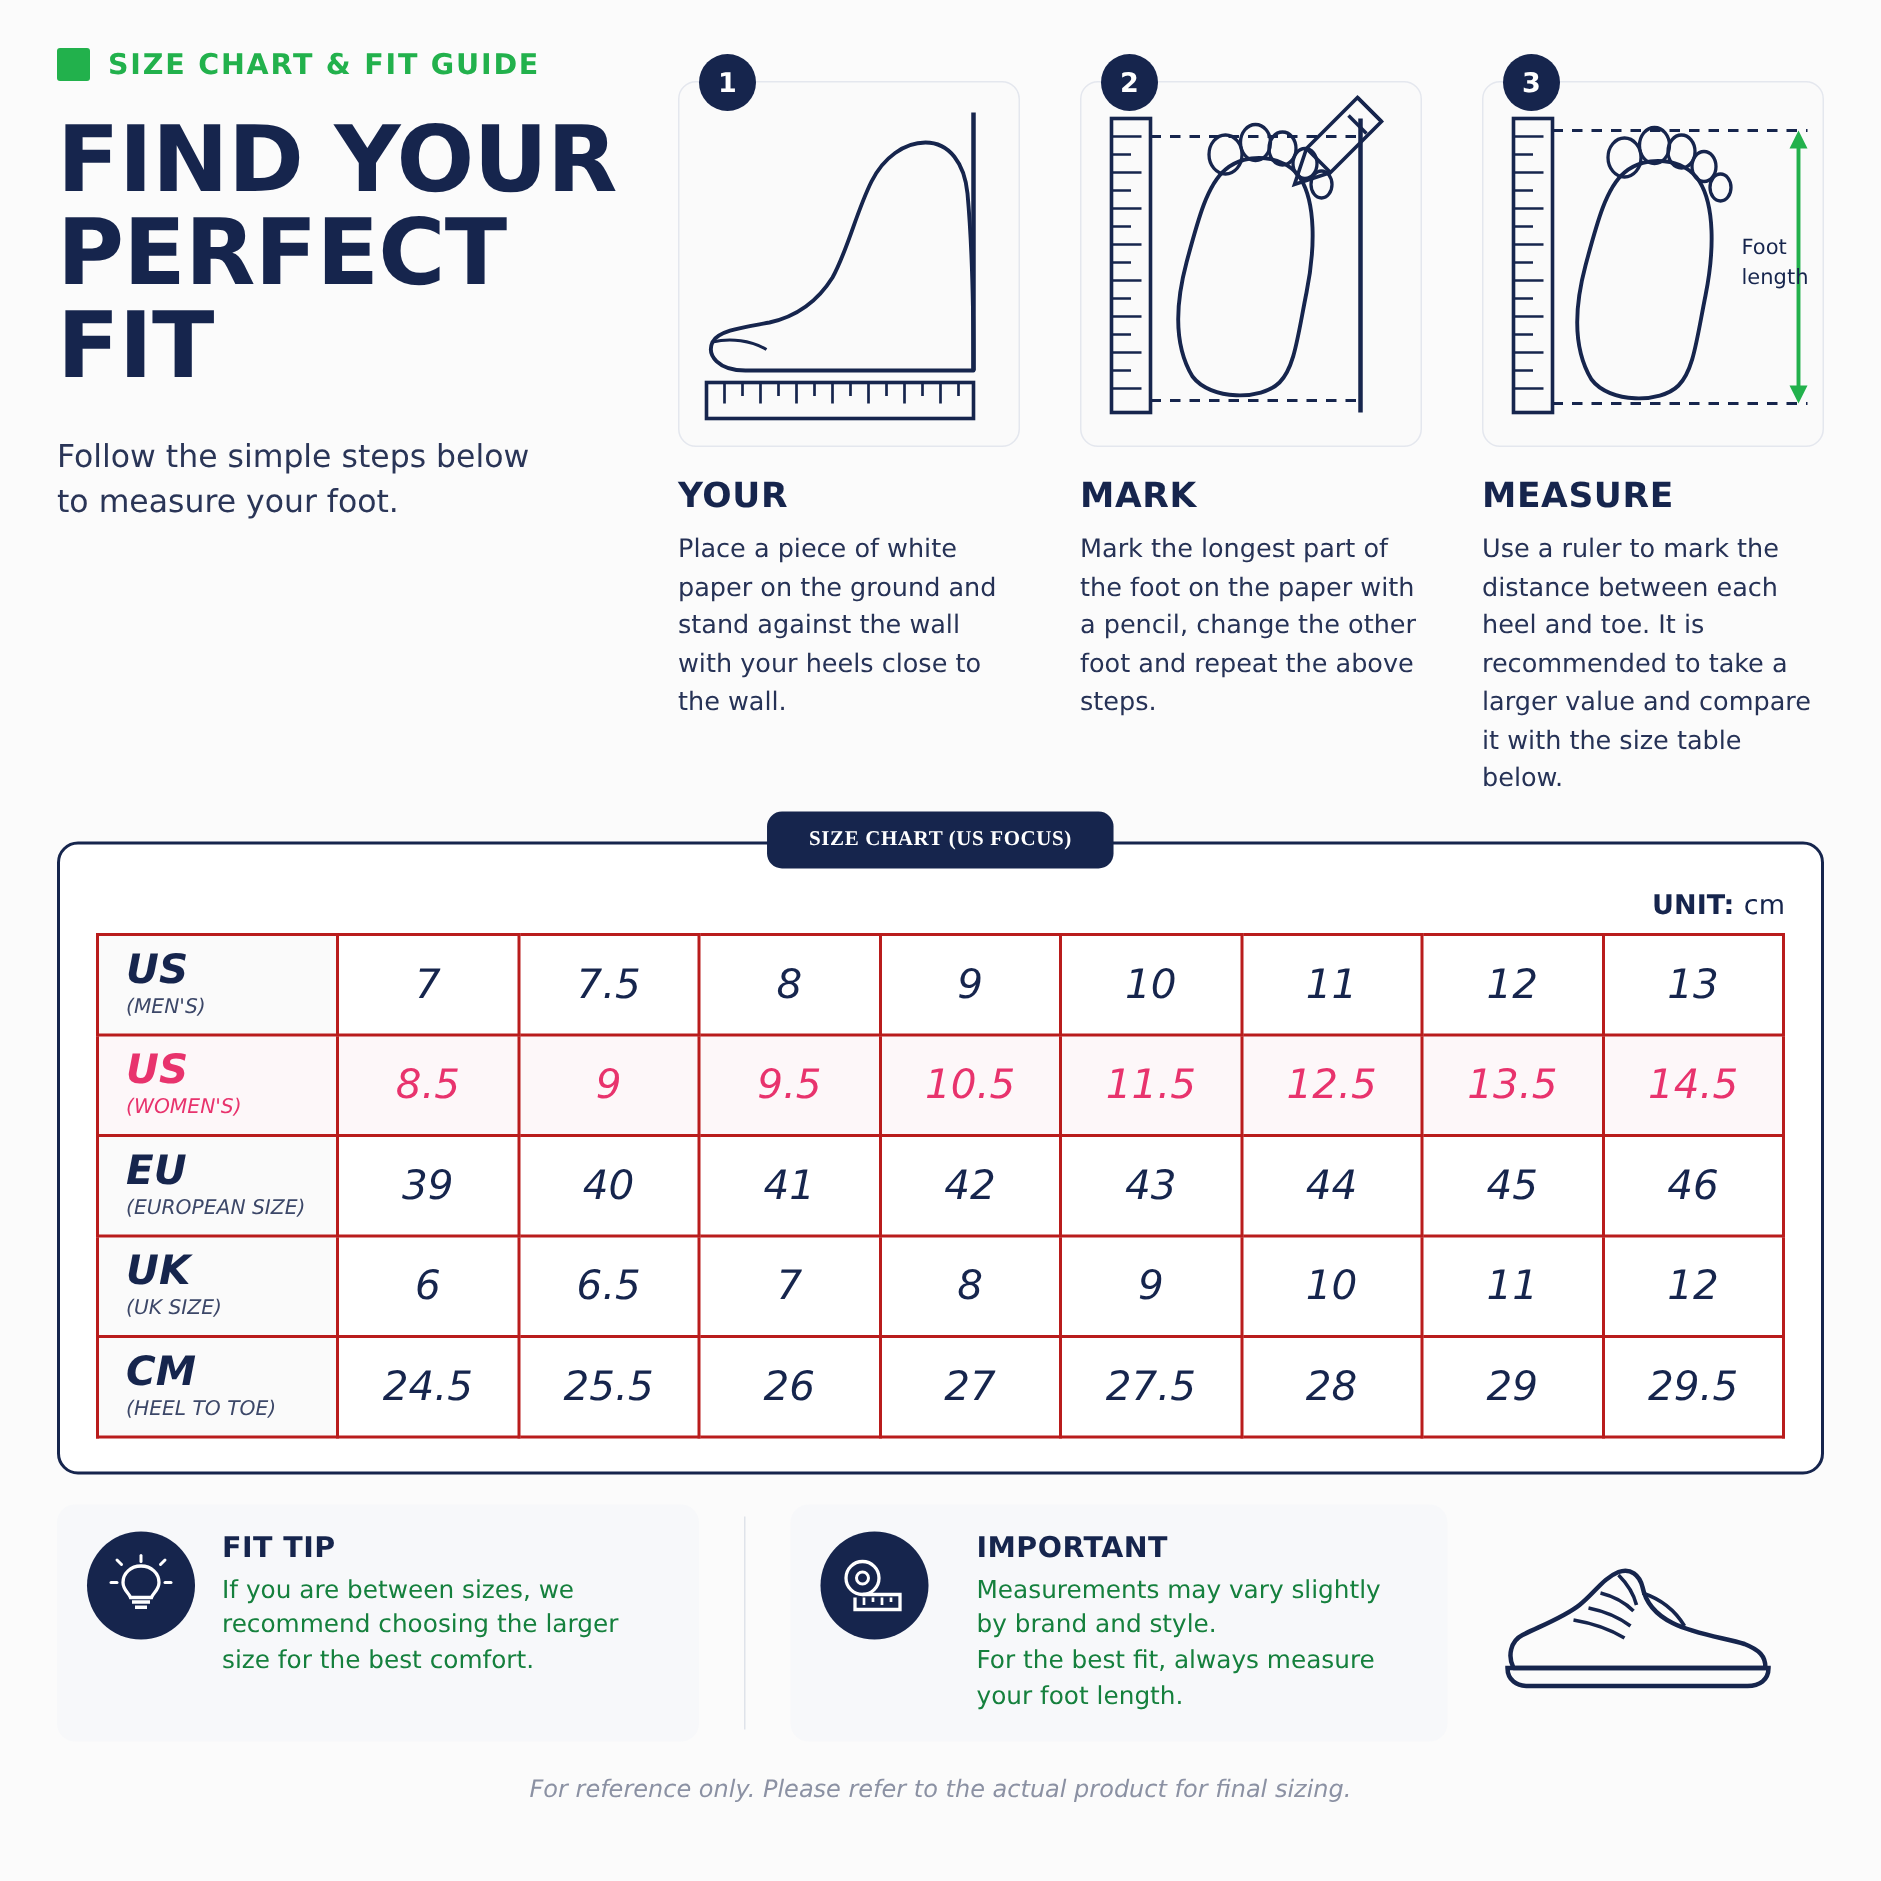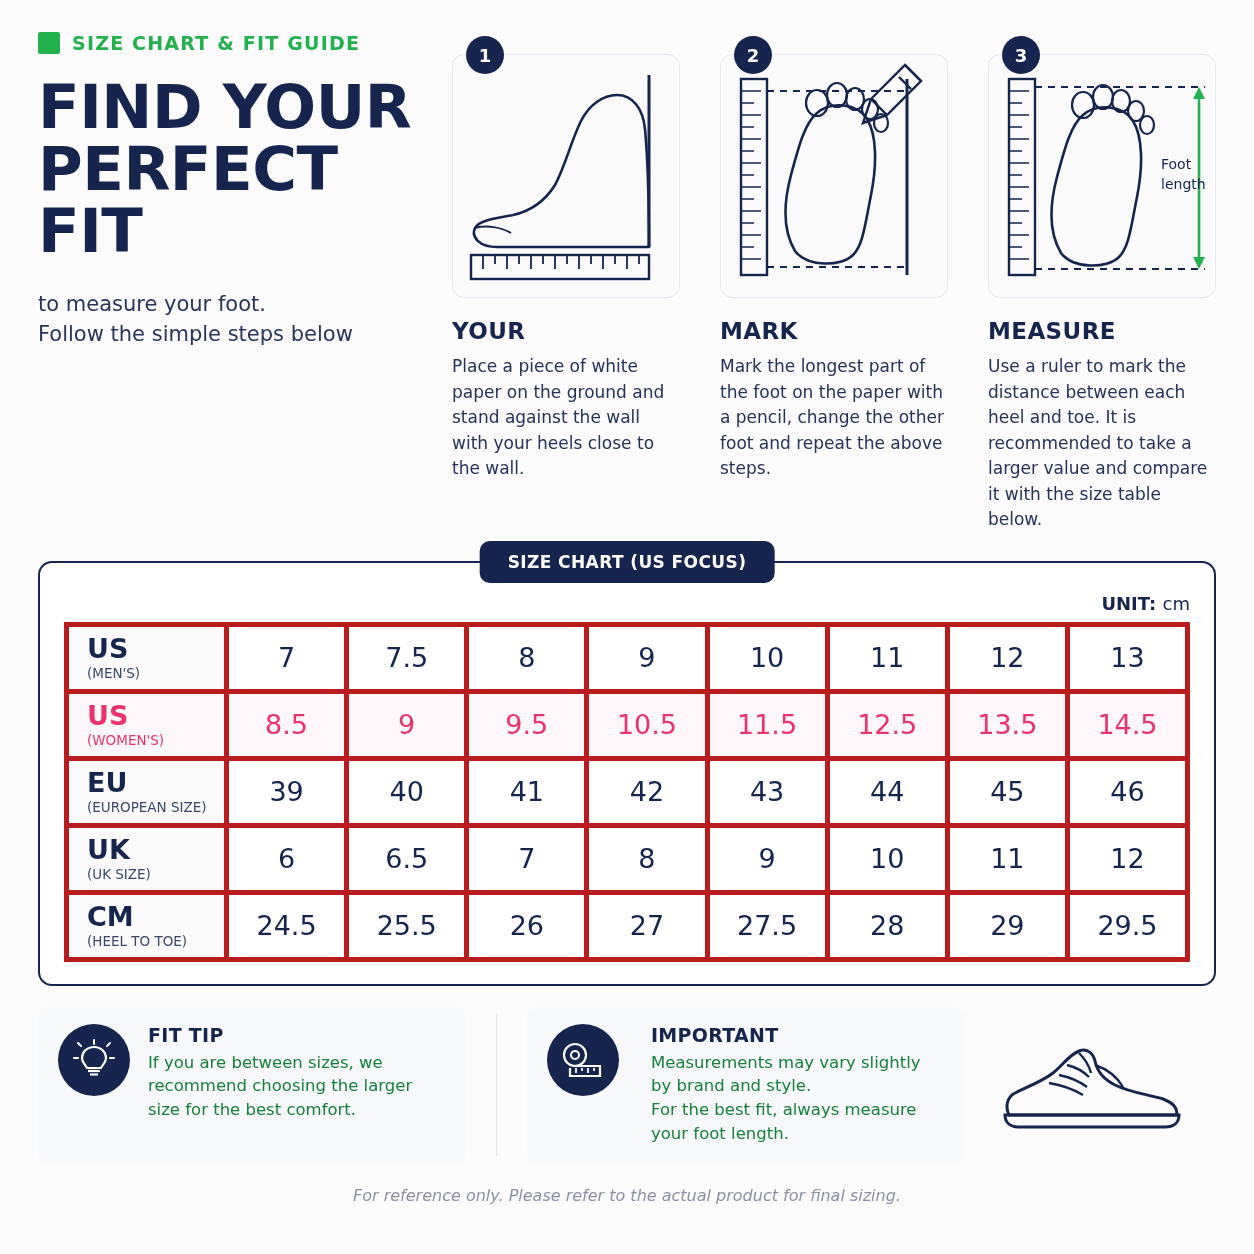--- a/index.html
+++ b/index.html
@@ -63,27 +63,28 @@
     margin-top: 28px;
     border: 2px solid #16254d;
     border-radius: 14px;
     padding: 30px 24px 22px 24px;
     position: relative;
     background: #fff;
   }
   .table-tab {
     position: absolute; top: -22px; left: 50%; transform: translateX(-50%);
     background: #16254d; color: #fff; border-radius: 10px;
-    padding: 11px 28px; font-size: 17px; font-weight: bold; letter-spacing: 0.4px;
+    padding: 11px 28px; font-size: 14px; font-weight: bold; letter-spacing: 0.4px;
     white-space: nowrap;
+    font-family: Liberation Serif, serif;
   }
   .unit { text-align: right; font-size: 18px; font-weight: bold; margin-bottom: 8px; }
   .unit em { font-style: normal; font-weight: normal; }
   table { width: 100%; border-collapse: collapse; table-layout: fixed; }
-  td { border: 5px solid #b91c1c; text-align: center; height: 67px; }
+  td { border: 2px solid #b91c1c; text-align: center; height: 67px; font-style: italic; }
   td.label {
     width: 160px; text-align: left; padding-left: 18px; background: #fafafa;
   }
   .lbl-main { font-size: 27px; font-weight: bold; line-height: 1; }
   .lbl-sub { font-size: 13.5px; margin-top: 3px; color: #3c4768; }
   .val { font-size: 27px; }
   tr.womens td { background: #fdf7f9; }
   tr.womens .lbl-main, tr.womens .lbl-sub, tr.womens .val { color: #e8336d; }
 
   
@@ -116,22 +117,22 @@
     <div class="left-head">
       <div class="eyebrow">
         <div class="eyebrow-dot"></div>
         <div class="eyebrow-text">SIZE CHART &amp; FIT GUIDE</div>
       </div>
       <h1 class="headline">
         <span>FIND YOUR</span>
         <span>PERFECT FIT</span>
       </h1>
       <div class="subhead">
+        <div>Follow the simple steps below</div>
         <div>to measure your foot.</div>
-        <div>Follow the simple steps below</div>
       </div>
     </div>
 
     <div class="steps">
 
       <div class="step">
         <div class="badge">1</div>
         <div class="step-card">
           <svg width="228" height="244" viewBox="0 0 228 244">
 

